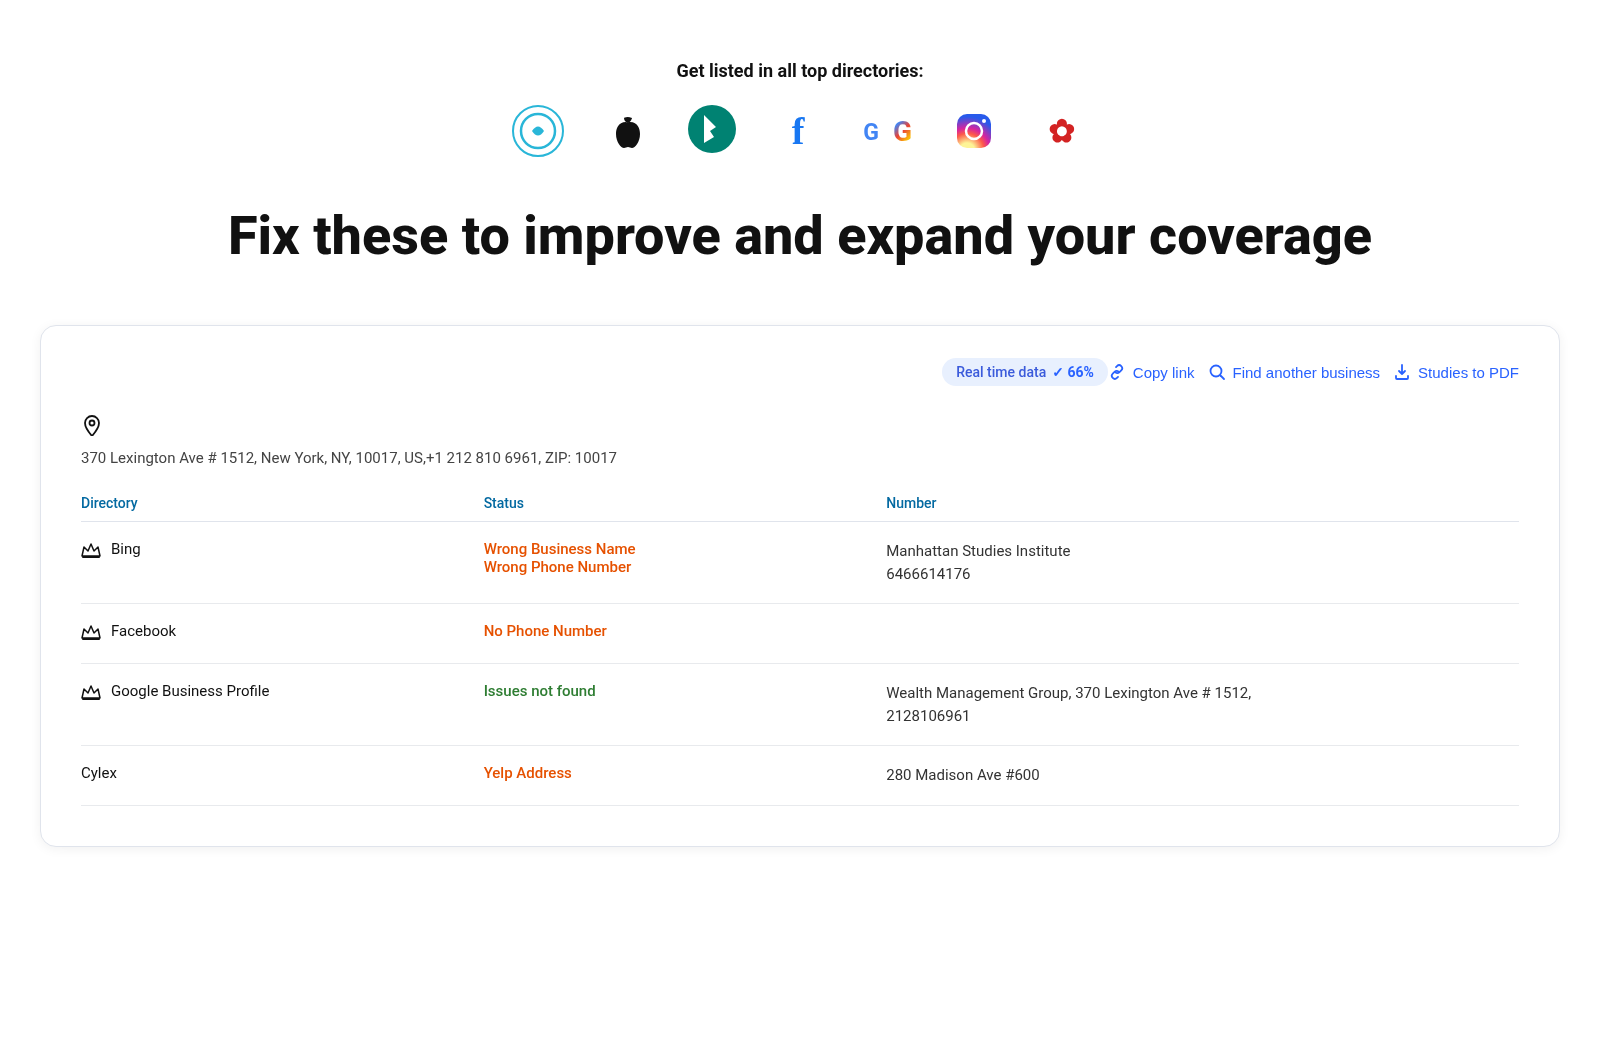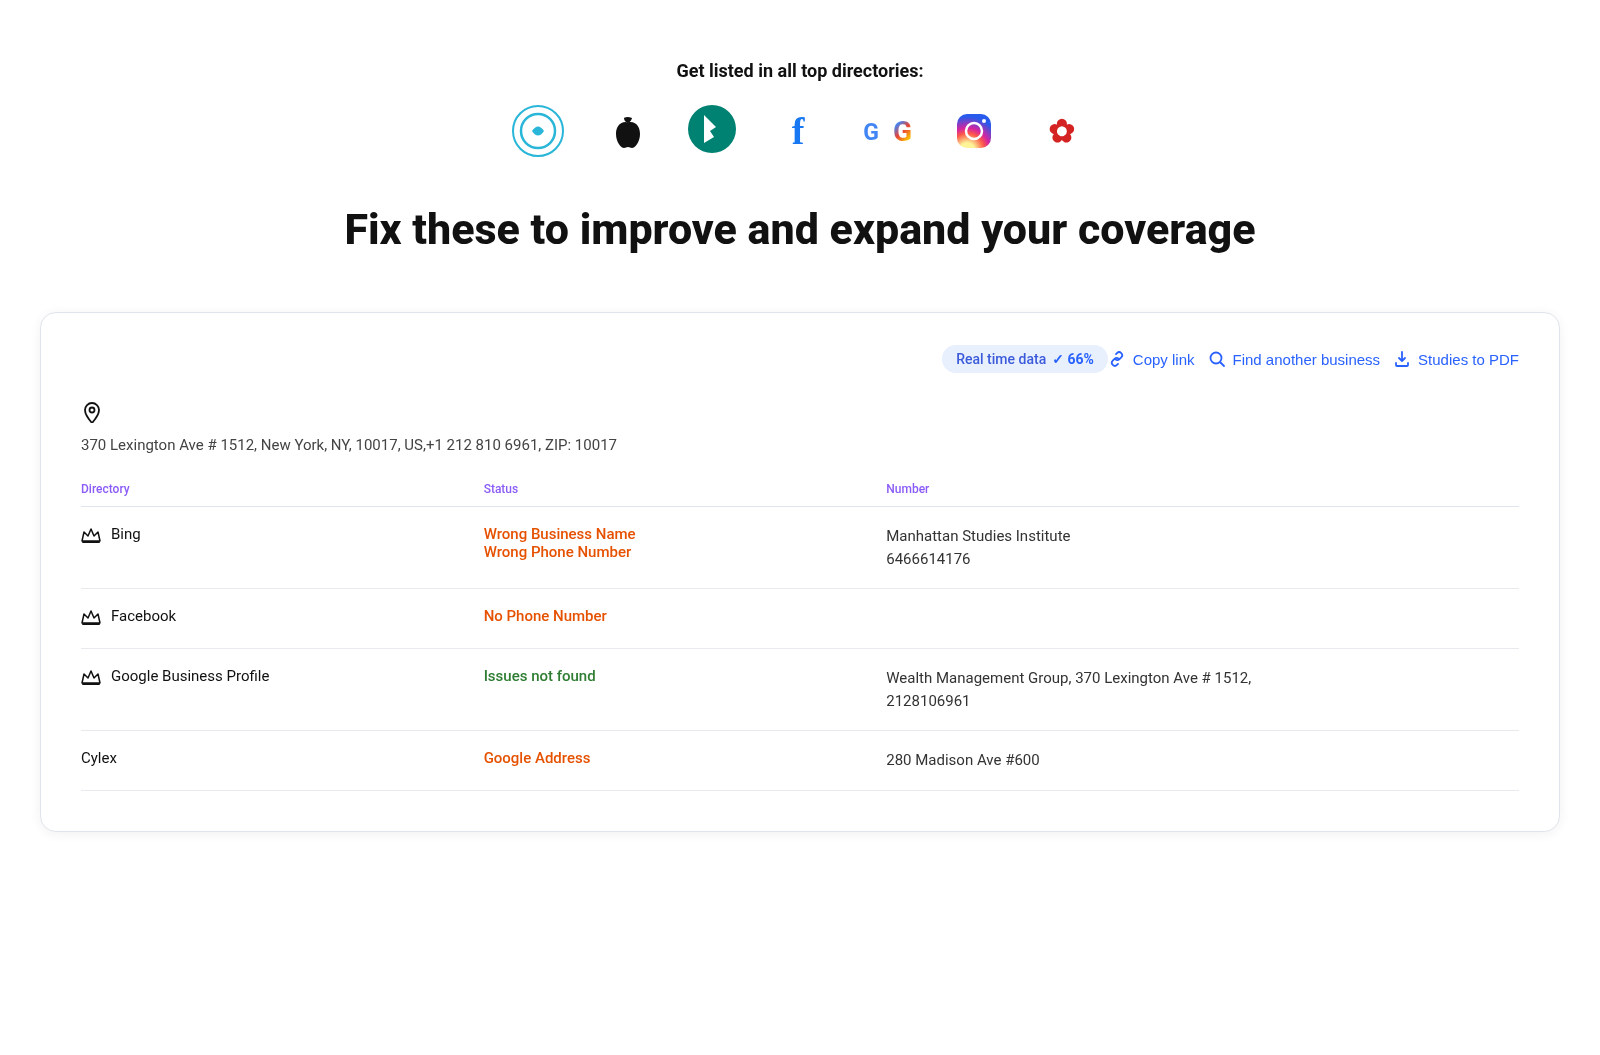--- a/index.html
+++ b/index.html
@@ -41,21 +41,21 @@
       font-size: 26px;
       font-weight: 700;
     }
 
     .alexa-icon { border: 2.5px solid #29b6d8; color: #29b6d8; font-size: 22px; }
     .apple-icon { color: #111; font-size: 30px; }
     .facebook-icon { color: #1877F2; font-size: 34px; font-weight: 900; }
     .yelp-icon { color: #d32323; font-size: 28px; }
 
     .main-heading {
-      font-size: 43px;
+      font-size: 54px;
       font-weight: 800;
       color: #111;
       text-align: center;
       margin-bottom: 48px;
       line-height: 1.15;
     }
 
     .card {
       background: #fff;
       border: 1.5px solid #e0e4ec;
@@ -137,23 +137,23 @@
       margin-bottom: 28px;
     }
 
     table {
       width: 100%;
       border-collapse: collapse;
     }
 
     thead th {
       text-align: left;
-      font-size: 12px;
+      font-size: 14px;
       font-weight: 500;
-      color: #8b5cf6;
+      color: #0369a1;
       padding-bottom: 10px;
       border-bottom: 1.5px solid #e0e4ec;
     }
 
     thead th:first-child { width: 28%; }
     thead th:nth-child(2) { width: 28%; }
     thead th:nth-child(3) { width: 44%; }
 
     tbody tr {
       border-bottom: 1px solid #e8eaed;
@@ -379,21 +379,21 @@
             <div class="details-text">2128106961</div>
           </td>
         </tr>
         <tr>
           <td>
             <div class="dir-cell">
               <span>Cylex</span>
             </div>
           </td>
           <td>
-            <div class="status-error">Google Address</div>
+            <div class="status-error">Yelp Address</div>
           </td>
           <td>
             <div class="details-text">280 Madison Ave #600</div>
           </td>
         </tr>
       </tbody>
   </table>
 
 </div>
 

